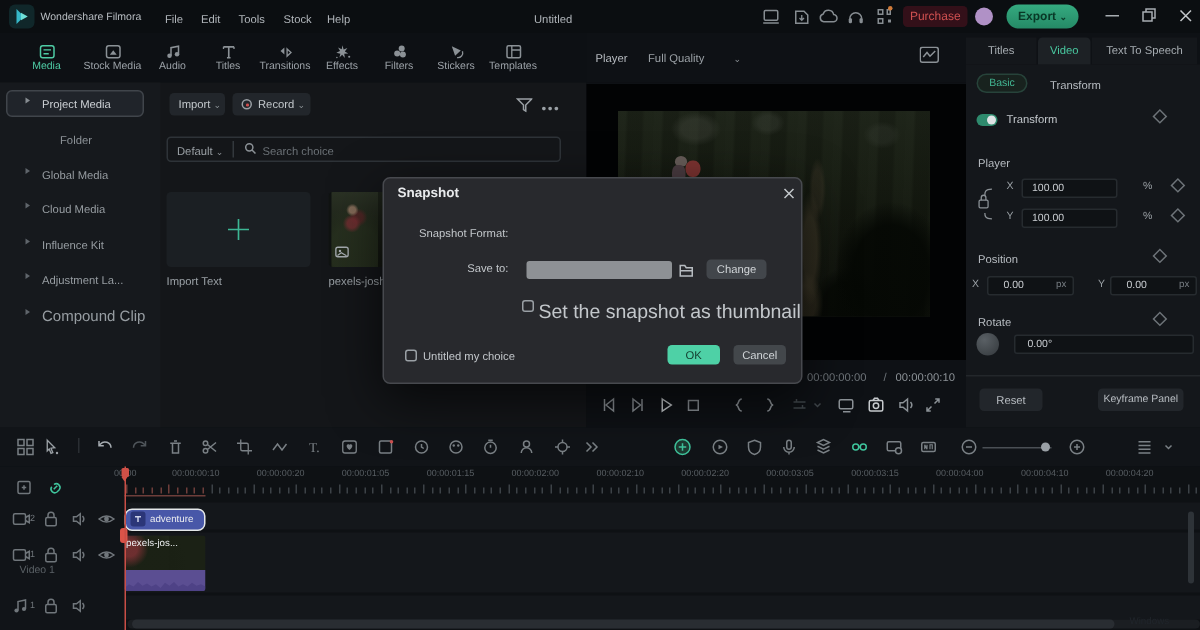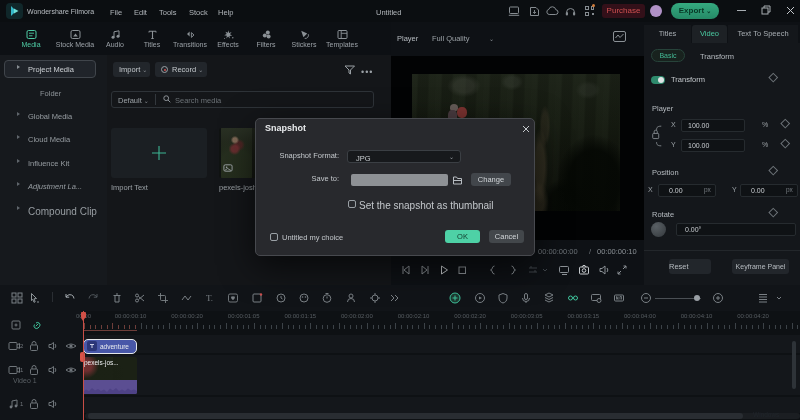--- a/index.html
+++ b/index.html
@@ -17,21 +17,21 @@
       <path d="M5 3 L10 8 L5 13 Z" fill="#36b8c8"></path>
       <path d="M8 5.5 L12.5 8 L8 10.5 Z" fill="#6fe0d8"></path>
     </svg>
   </div>
   <div class="abs" style="left:27px;top:8px;font-size:7px;color:#b9bec3;">Wondershare Filmora</div>
   <div class="abs" style="left:110px;top:8px;font-size:7.5px;color:#b0b5ba;">File</div>
   <div class="abs" style="left:134px;top:8px;font-size:7.5px;color:#b0b5ba;">Edit</div>
   <div class="abs" style="left:159px;top:8px;font-size:7.5px;color:#b0b5ba;">Tools</div>
   <div class="abs" style="left:189px;top:8px;font-size:7.5px;color:#b0b5ba;">Stock</div>
   <div class="abs" style="left:218px;top:8px;font-size:7.5px;color:#b0b5ba;">Help</div>
-  <div class="abs" style="left:356px;top:8px;font-size:7.5px;color:#b0b5ba;margin-left:20px;">Untitled</div>
+  <div class="abs" style="left:356px;top:8px;font-size:7.5px;color:#b0b5ba;">Untitled</div>
 
   <svg class="abs" style="left:508px;top:6px;" width="12" height="11" viewBox="0 0 12 11">
       <rect x="1.5" y="1" width="9" height="6.5" rx="0.8" fill="none" stroke="#868c91" stroke-width="1"></rect>
       <path d="M0.8 9.3 h10.4" stroke="#868c91" stroke-width="1"></path>
     </svg>
   <svg class="abs" style="left:529px;top:5.5px;" width="11" height="11" viewBox="0 0 11 11">
       <path d="M1.5 1.5 h5.5 l2.5 2.5 v5.5 h-8 z" fill="none" stroke="#868c91" stroke-width="1"></path>
       <path d="M5.5 4 v3.5 M4 6 l1.5 1.5 L7 6" fill="none" stroke="#868c91" stroke-width="0.9"></path>
     </svg>
   <svg class="abs" style="left:546px;top:6px;" width="13" height="10" viewBox="0 0 13 10">
@@ -140,21 +140,21 @@
   <div class="abs" style="left:17px;top:10px;width:0;height:0;border-left:3.5px solid #878d92;border-top:2.5px solid transparent;border-bottom:2.5px solid transparent;"></div>
   <div class="abs" style="left:28px;top:10px;font-size:7.5px;color:#cdd1d5;">Project Media</div>
   <div class="abs" style="left:40px;top:34px;font-size:7.5px;color:#8d9398;">Folder</div>
   <div class="abs" style="left:17px;top:57px;width:0;height:0;border-left:3.5px solid #5f656b;border-top:2.5px solid transparent;border-bottom:2.5px solid transparent;"></div>
   <div class="abs" style="left:28px;top:57px;font-size:7.5px;color:#979da2;">Global Media</div>
   <div class="abs" style="left:17px;top:80px;width:0;height:0;border-left:3.5px solid #5f656b;border-top:2.5px solid transparent;border-bottom:2.5px solid transparent;"></div>
   <div class="abs" style="left:28px;top:80px;font-size:7.5px;color:#979da2;">Cloud Media</div>
   <div class="abs" style="left:17px;top:104px;width:0;height:0;border-left:3.5px solid #5f656b;border-top:2.5px solid transparent;border-bottom:2.5px solid transparent;"></div>
   <div class="abs" style="left:28px;top:104px;font-size:7.5px;color:#979da2;">Influence Kit</div>
   <div class="abs" style="left:17px;top:127px;width:0;height:0;border-left:3.5px solid #5f656b;border-top:2.5px solid transparent;border-bottom:2.5px solid transparent;"></div>
-  <div class="abs" style="left:28px;top:127px;font-size:7.5px;color:#979da2;font-style:italic;">Adjustment La...</div>
+  <div class="abs" style="left:28px;top:127px;font-size:7.5px;color:#979da2;">Adjustment La...</div>
   <div class="abs" style="left:17px;top:151px;width:0;height:0;border-left:3.5px solid #5f656b;border-top:2.5px solid transparent;border-bottom:2.5px solid transparent;"></div>
   <div class="abs" style="left:28px;top:151px;font-size:10px;color:#979da2;">Compound Clip</div>
 
   <div class="abs" style="left:113px;top:7px;width:37px;height:15px;background:#22262b;border-radius:3px;font-size:7.5px;color:#c3c8cc;line-height:15px;text-align:left;padding-left:6px;">Import <span style="color:#8b9196;font-size:6px;">⌄</span></div>
   <div class="abs" style="left:155px;top:7px;width:52px;height:15px;background:#22262b;border-radius:3px;font-size:7.5px;color:#c3c8cc;line-height:15px;">
     <span class="abs" style="left:6px;top:4px;width:7px;height:7px;border:1px solid #9aa0a5;border-radius:50%;"></span>
     <span class="abs" style="left:8.8px;top:6.8px;width:1.8px;height:1.8px;background:#cf4f4f;border-radius:50%;"></span>
     <span style="margin-left:17px;">Record</span> <span style="color:#8b9196;font-size:6px;">⌄</span>
   </div>
   <div class="abs" style="left:344px;top:9px;width:11px;height:11px;">
@@ -166,21 +166,21 @@
 
   <div class="abs" style="left:111px;top:36px;width:263px;height:17px;border:1px solid #2e3338;border-radius:3px;"></div>
   <div class="abs" style="left:118px;top:41px;font-size:7.5px;color:#9aa0a5;">Default <span style="color:#8b9196;font-size:6px;">⌄</span></div>
   <div class="abs" style="left:155px;top:39px;width:1px;height:11px;background:#33383d;"></div>
   <div class="abs" style="left:163px;top:40px;width:8px;height:8px;">
     <svg width="8" height="8" viewBox="0 0 8 8">
         <circle cx="3.2" cy="3.2" r="2.4" fill="none" stroke="#8b9196" stroke-width="1"></circle>
         <line x1="5" y1="5" x2="7.3" y2="7.3" stroke="#8b9196" stroke-width="1"></line>
       </svg>
   </div>
-  <div class="abs" style="left:175px;top:41px;font-size:7.5px;color:#6b7176;">Search media</div>
+  <div class="abs" style="left:175px;top:41px;font-size:7.5px;color:#6b7176;">Search choice</div>
 
   <div class="abs" style="left:111px;top:73px;width:96px;height:50px;background:#1b1f23;border-radius:3px;">
     <svg class="abs" style="left:40px;top:17px;" width="16" height="16" viewBox="0 0 16 16">
         <path d="M8 1 L8 15 M1 8 L15 8" stroke="#3cb694" stroke-width="1.1"></path>
       </svg>
   </div>
   <div class="abs" style="left:111px;top:128px;font-size:7.5px;color:#9aa0a5;">Import Text</div>
 
   <div class="abs" style="left:219px;top:73px;width:96px;height:50px;background:#15191a;border-radius:3px;overflow:hidden;">
     <div class="abs" style="left:0;top:0;width:96px;height:50px;background:#101312;"></div>
@@ -350,21 +350,21 @@
   <div class="abs" style="left:88px;top:164px;font-size:7px;color:#9aa0a5;">Y</div>
   <div class="abs" style="left:96px;top:162px;width:58px;height:13px;background:#0f1215;border:1px solid #262b2f;border-radius:2px;color:#c9cdd1;font-size:7px;line-height:12px;padding-left:10px;">0.00</div>
   <div class="abs" style="left:142px;top:164px;font-size:6.5px;color:#777d83;">px</div>
 
   <div class="abs" style="left:8px;top:188px;font-size:7.5px;color:#b7bcc1;">Rotate</div>
   <div class="abs" style="left:126px;top:187px;width:6.5px;height:6.5px;border:1px solid #6d7378;transform:rotate(45deg);"></div>
   <div class="abs" style="left:7px;top:200px;width:15px;height:15px;border-radius:50%;background:radial-gradient(circle at 35% 30%,#5a6065,#33383c);"></div>
   <div class="abs" style="left:32px;top:201px;width:120px;height:13px;background:#0f1215;border:1px solid #262b2f;border-radius:2px;color:#c9cdd1;font-size:7px;line-height:12px;padding-left:8px;">0.00°</div>
 
   <div class="abs" style="left:0;top:228px;width:156px;height:1px;background:#23272b;"></div>
-  <div class="abs" style="left:9px;top:237px;width:42px;height:15px;background:#22262b;border-radius:3px;text-align:left;line-height:15px;font-size:7.5px;color:#b7bcc1;margin-left:16px;">Reset</div>
+  <div class="abs" style="left:9px;top:237px;width:42px;height:15px;background:#22262b;border-radius:3px;text-align:center;line-height:15px;font-size:7.5px;color:#b7bcc1;">Reset</div>
   <div class="abs" style="left:88px;top:237px;width:57px;height:15px;background:#22262b;border-radius:3px;text-align:center;line-height:15px;font-size:7px;color:#b7bcc1;">Keyframe Panel</div>
 </div>
 
 <div class="abs" style="left:0;top:285px;width:800px;height:26px;background:#111418;">
   <div id="ttool">
       <div class="abs" style="left: 11px; top: 7px; width: 12px; height: 12px;">
         <svg width="12" height="12" viewBox="0 0 12 12">
           <rect x="1" y="1" width="4" height="4" fill="none" stroke="#7a8085"></rect>
           <rect x="7" y="1" width="4" height="4" fill="none" stroke="#7a8085"></rect>
           <rect x="1" y="7" width="4" height="4" fill="none" stroke="#7a8085"></rect>
@@ -807,30 +807,26 @@
   <div class="abs" style="left:792px;top:30px;width:4px;height:48px;background:#2e3338;border-radius:2px;"></div>
   <div class="abs" style="left:753px;top:100px;font-size:6.5px;color:#20252b;">Windows</div>
 </div>
 
 <div class="abs" style="left:255px;top:118px;width:280px;height:138px;background:#28292d;border:1px solid #47494e;border-radius:5px;box-shadow:0 10px 34px rgba(0,0,0,0.65);">
   <div class="abs" style="left:9px;top:3.5px;font-size:9px;font-weight:bold;color:#e8eaec;">Snapshot</div>
   <svg class="abs" style="left:266px;top:6px;" width="8" height="8" viewBox="0 0 8 8">
       <path d="M1 1 L7 7 M7 1 L1 7" stroke="#c3c7cb" stroke-width="1"></path>
     </svg>
   <div class="abs" style="left:0;top:32px;width:83px;height:10px;text-align:right;font-size:7.5px;color:#c3c7cb;">Snapshot Format:</div>
-  <div class="abs" style="left:91px;top:31px;width:114px;height:13px;background:#17191c;border:1px solid #3b3f44;border-radius:3px;">
-    <div class="abs" style="left:8px;top:2.5px;font-size:7.5px;color:#c9cdd1;">JPG</div>
-    <div class="abs" style="left:101px;top:2px;font-size:6px;color:#9aa0a5;">⌄</div>
-  </div>
   <div class="abs" style="left:0;top:55px;width:83px;height:10px;text-align:right;font-size:7.5px;color:#c3c7cb;">Save to:</div>
   <div class="abs" style="left:95px;top:55px;width:97px;height:12px;background:#8e9195;border-radius:2px;"></div>
   <svg class="abs" style="left:196px;top:55px;" width="11" height="12" viewBox="0 0 11 12">
       <path d="M1.5 3 h3 l1 1.5 h4 v5.5 h-8 z" fill="none" stroke="#b7bcc1" stroke-width="1"></path>
       <path d="M1.5 6.5 h8" stroke="#b7bcc1" stroke-width="1"></path>
     </svg>
   <div class="abs" style="left:215px;top:54px;width:40px;height:13px;background:#42464b;border-radius:3px;text-align:center;line-height:13px;font-size:7.5px;color:#d2d6d9;">Change</div>
   <div class="abs" style="left:92px;top:81px;width:8px;height:8px;border:1px solid #9aa0a5;border-radius:2px;"></div>
-  <div class="abs" style="left:103px;top:81px;font-size:10px;color:#c3c7cb;">Set the snapshot as thumbnail</div>
+  <div class="abs" style="left:103px;top:81px;font-size:13px;color:#c3c7cb;">Set the snapshot as thumbnail</div>
   <div class="abs" style="left:14px;top:114px;width:8px;height:8px;border:1px solid #9aa0a5;border-radius:2px;"></div>
   <div class="abs" style="left:26px;top:114px;font-size:7.5px;color:#c3c7cb;">Untitled my choice</div>
   <div class="abs" style="left:189px;top:111px;width:35px;height:13px;background:#4ed1a6;border-radius:3px;text-align:center;line-height:13px;font-size:7.5px;color:#123c2d;">OK</div>
   <div class="abs" style="left:233px;top:111px;width:35px;height:13px;background:#43474b;border-radius:3px;text-align:center;line-height:13px;font-size:7.5px;color:#d2d6d9;">Cancel</div>
 </div>
 
 </body></html>

